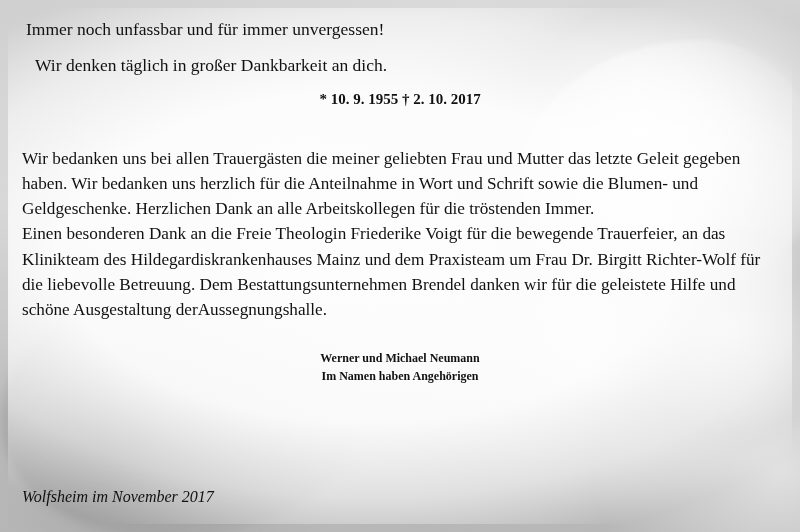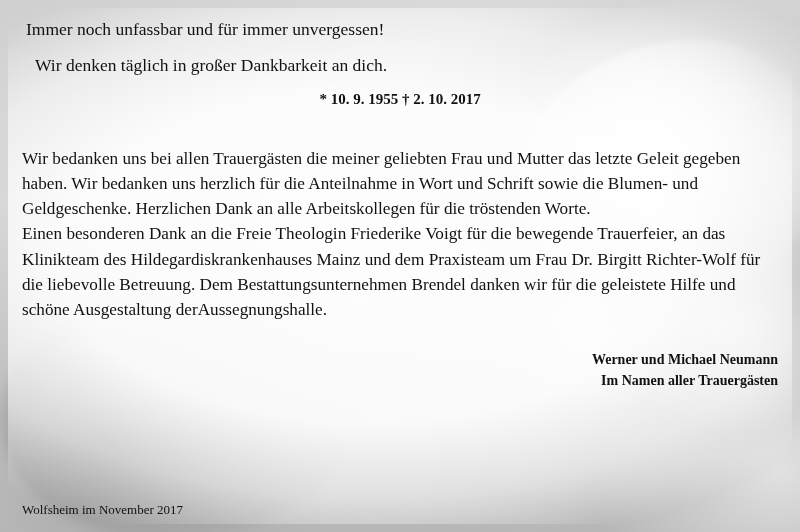--- a/index.html
+++ b/index.html
@@ -91,31 +91,32 @@
   }
   .body-text {
     margin: 38px 0 0 0;
     font-size: 17.2px;
     line-height: 1.47;
   }
   .body-text p { margin: 0; }
   .body-text p + p { margin-top: 0px; }
 
   .signature {
-    text-align: right;
+    text-align: center;
     font-weight: bold;
-    font-size: 14px;
+    font-size: 12px;
     line-height: 1.45;
     margin: 28px 0 4px 0;
   }
   .place-date {
     position: absolute;
     left: 22px;
-    bottom: 14px;
-    font-size: 13px;
+    bottom: 26px;
+    font-size: 16px;
+    font-style: italic;
   }
 </style>
 </head>
 <body>
 
 <div class="page">
   <div class="bg">
     <div class="bg-petal-a"></div>
     <div class="bg-petal-b"></div>
     <div class="bg-leaf"></div>
@@ -123,24 +124,24 @@
   <div class="panel"></div>
 
   <div class="content">
 
     <p class="intro-line first">Immer noch unfassbar und für immer unvergessen!</p>
     <p class="intro-line second">Wir denken täglich in großer Dankbarkeit an dich.</p>
 
     <div class="dates">* 10. 9. 1955   † 2. 10. 2017</div>
 
     <div class="body-text">
-      <p>Wir bedanken uns bei allen Trauergästen die meiner geliebten Frau und Mutter das letzte Geleit gegeben haben.  Wir bedanken uns herzlich für die Anteilnahme in Wort und Schrift sowie die Blumen- und Geldgeschenke. Herzlichen Dank an alle Arbeitskollegen für die tröstenden Worte.</p>
+      <p>Wir bedanken uns bei allen Trauergästen die meiner geliebten Frau und Mutter das letzte Geleit gegeben haben.  Wir bedanken uns herzlich für die Anteilnahme in Wort und Schrift sowie die Blumen- und Geldgeschenke. Herzlichen Dank an alle Arbeitskollegen für die tröstenden Immer.</p>
       <p>Einen besonderen Dank an die Freie Theologin Friederike Voigt für die bewegende Trauerfeier, an das Klinikteam des Hildegardiskrankenhauses Mainz und dem Praxisteam um Frau Dr. Birgitt Richter-Wolf für die liebevolle Betreuung. Dem Bestattungsunternehmen Brendel danken wir für die geleistete Hilfe und schöne Ausgestaltung derAussegnungshalle.</p>
     </div>
 
     <div class="signature">
       <div>Werner und Michael Neumann</div>
-      <div>Im Namen aller Trauergästen</div>
+      <div>Im Namen haben Angehörigen</div>
     </div>
   </div>
 
   <div class="place-date">Wolfsheim im November 2017</div>
 </div>
 
 </body></html>

